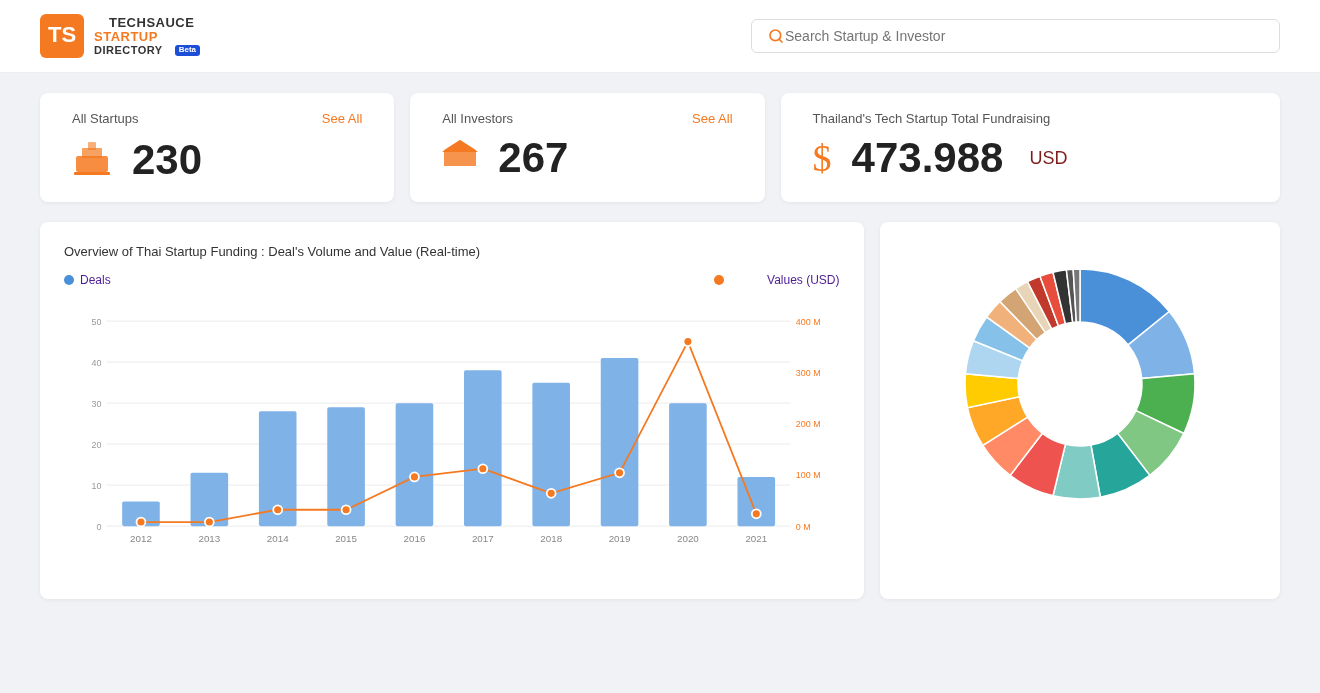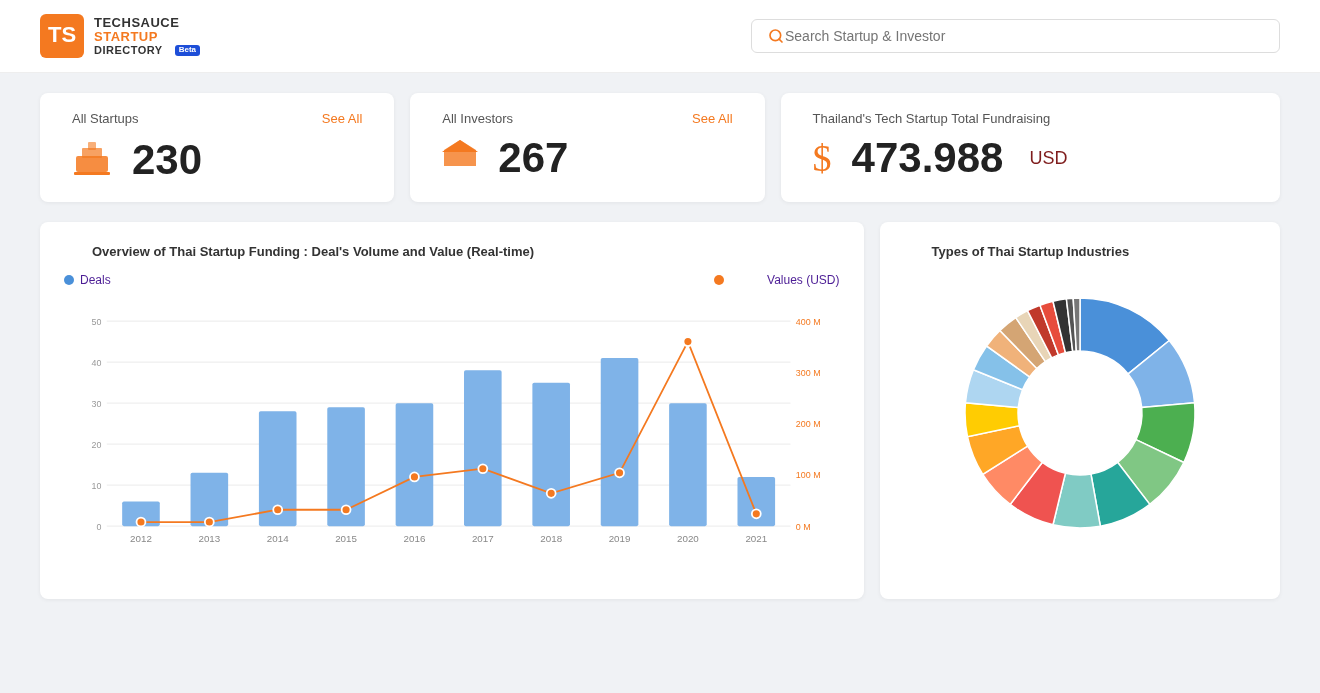--- a/index.html
+++ b/index.html
@@ -30,20 +30,21 @@
     .logo-text {
       display: flex;
       flex-direction: column;
       line-height: 1.1;
     }
     .logo-text .techsauce {
       font-size: 13px;
       font-weight: 800;
       color: #333;
       letter-spacing: 0.5px;
+      margin-left: 15px;
     }
     .logo-text .startup {
       font-size: 13px;
       font-weight: 700;
       color: #f47920;
       letter-spacing: 0.5px;
     }
     .logo-text .directory {
       font-size: 11px;
       font-weight: 700;
@@ -143,24 +144,23 @@
     .chart-card {
       background: #fff;
       border-radius: 8px;
       padding: 22px 24px;
       box-shadow: 0 1px 4px rgba(0,0,0,0.06);
     }
     .chart-card.bar-chart { flex: 2.2; }
     .chart-card.donut-chart { flex: 1; }
     .chart-title {
       font-size: 13px;
-      font-weight: 700;
+      font-weight: 400;
       color: #333;
       margin-bottom: 14px;
-      margin-left: 28px;
     }
     .chart-legend {
       display: flex;
       gap: 24px;
       margin-bottom: 10px;
     }
     .legend-item {
       display: flex;
       align-items: center;
       gap: 6px;
@@ -330,21 +330,20 @@
             <circle cx="469.85" cy="175.6" r="5" fill="#f47920" stroke="#fff" stroke-width="2"></circle>
             <circle cx="546.5500000000001" cy="203.2" r="5" fill="#f47920" stroke="#fff" stroke-width="2"></circle>
             <circle cx="623.25" cy="180.2" r="5" fill="#f47920" stroke="#fff" stroke-width="2"></circle>
             <circle cx="699.95" cy="33" r="5" fill="#f47920" stroke="#fff" stroke-width="2"></circle>
             <circle cx="776.6500000000001" cy="226.2" r="5" fill="#f47920" stroke="#fff" stroke-width="2"></circle>
           </svg>
       </div>
     </div>
 
     <div class="chart-card donut-chart">
-      <div class="chart-title">Types of Thai Startup Industries</div>
       <div class="donut-container">
         <svg id="donutSvg" width="260" height="260">
             <path d="M 130 15 A 115 115 0 0 1 219.30024421257488 57.53989798810322 L 178.14447948851864 90.93455369793392 A 62 62 0 0 0 130 68 Z" fill="#4a90d9" stroke="#fff" stroke-width="1.5"></path>
             <path d="M 219.30024421257488 57.53989798810322 A 115 115 0 0 1 244.54573190074996 119.7884720378625 L 191.75509024214344 124.49465448997805 A 62 62 0 0 0 178.14447948851864 90.93455369793392 Z" fill="#7fb3e8" stroke="#fff" stroke-width="1.5"></path>
             <path d="M 244.54573190074996 119.7884720378625 A 115 115 0 0 1 233.8217504460605 179.45749826179986 L 185.9734654578761 156.66404254114428 A 62 62 0 0 0 191.75509024214344 124.49465448997805 Z" fill="#4caf50" stroke="#fff" stroke-width="1.5"></path>
             <path d="M 233.8217504460605 179.45749826179986 A 115 115 0 0 1 199.78201676913824 221.40826076253563 L 167.6216090407528 179.2809753676279 A 62 62 0 0 0 185.9734654578761 156.66404254114428 Z" fill="#80c784" stroke="#fff" stroke-width="1.5"></path>
             <path d="M 199.78201676913824 221.40826076253563 A 115 115 0 0 1 150.34238163909592 243.18651646397365 L 140.96719705759952 191.022295832751 A 62 62 0 0 0 167.6216090407528 179.2809753676279 Z" fill="#26a69a" stroke="#fff" stroke-width="1.5"></path>
             <path d="M 150.34238163909592 243.18651646397365 A 115 115 0 0 1 102.98810473518691 241.78263511924723 L 115.43706516157903 190.26542067298547 A 62 62 0 0 0 140.96719705759952 191.022295832751 Z" fill="#80cbc4" stroke="#fff" stroke-width="1.5"></path>
             <path d="M 102.98810473518691 241.78263511924723 A 115 115 0 0 1 60.21798323086179 221.40826076253563 L 92.37839095924723 179.28097536762792 A 62 62 0 0 0 115.43706516157903 190.26542067298547 Z" fill="#ef5350" stroke="#fff" stroke-width="1.5"></path>
             <path d="M 60.21798323086179 221.40826076253563 A 115 115 0 0 1 32.75645959729002 191.38968846595094 L 77.57304778288679 163.09704943381703 A 62 62 0 0 0 92.37839095924723 179.28097536762792 Z" fill="#ff8a65" stroke="#fff" stroke-width="1.5"></path>

